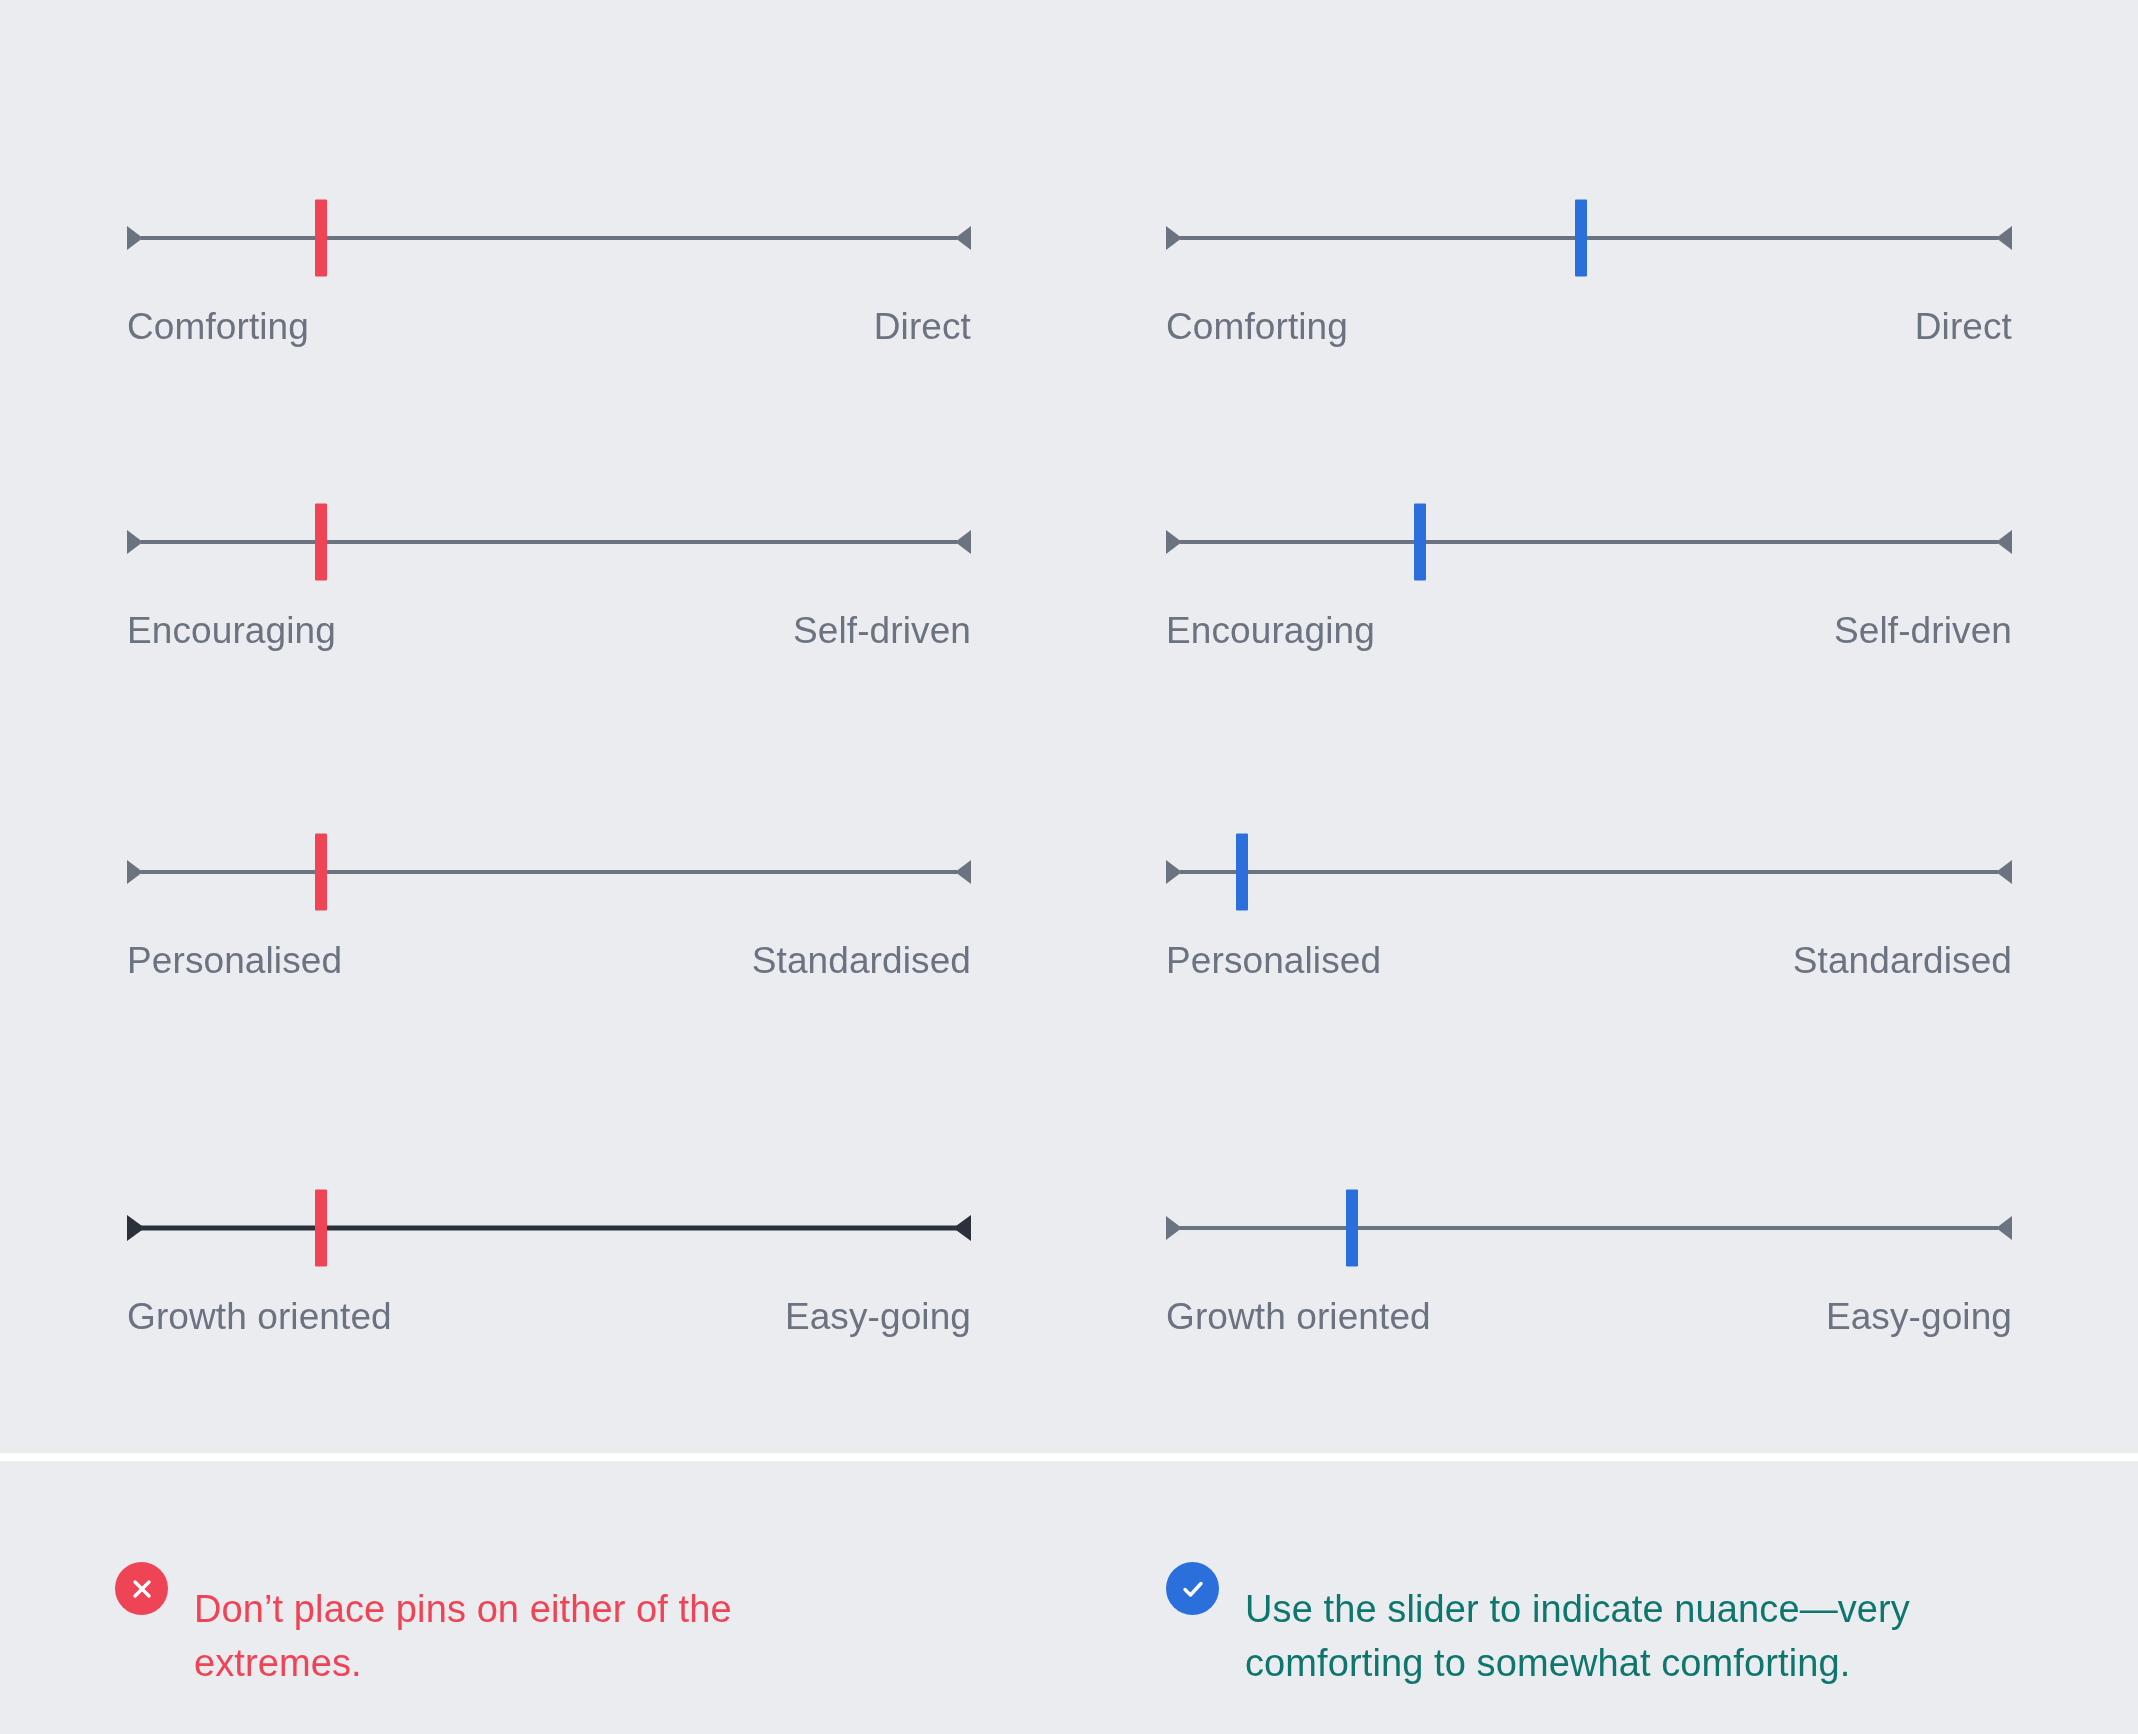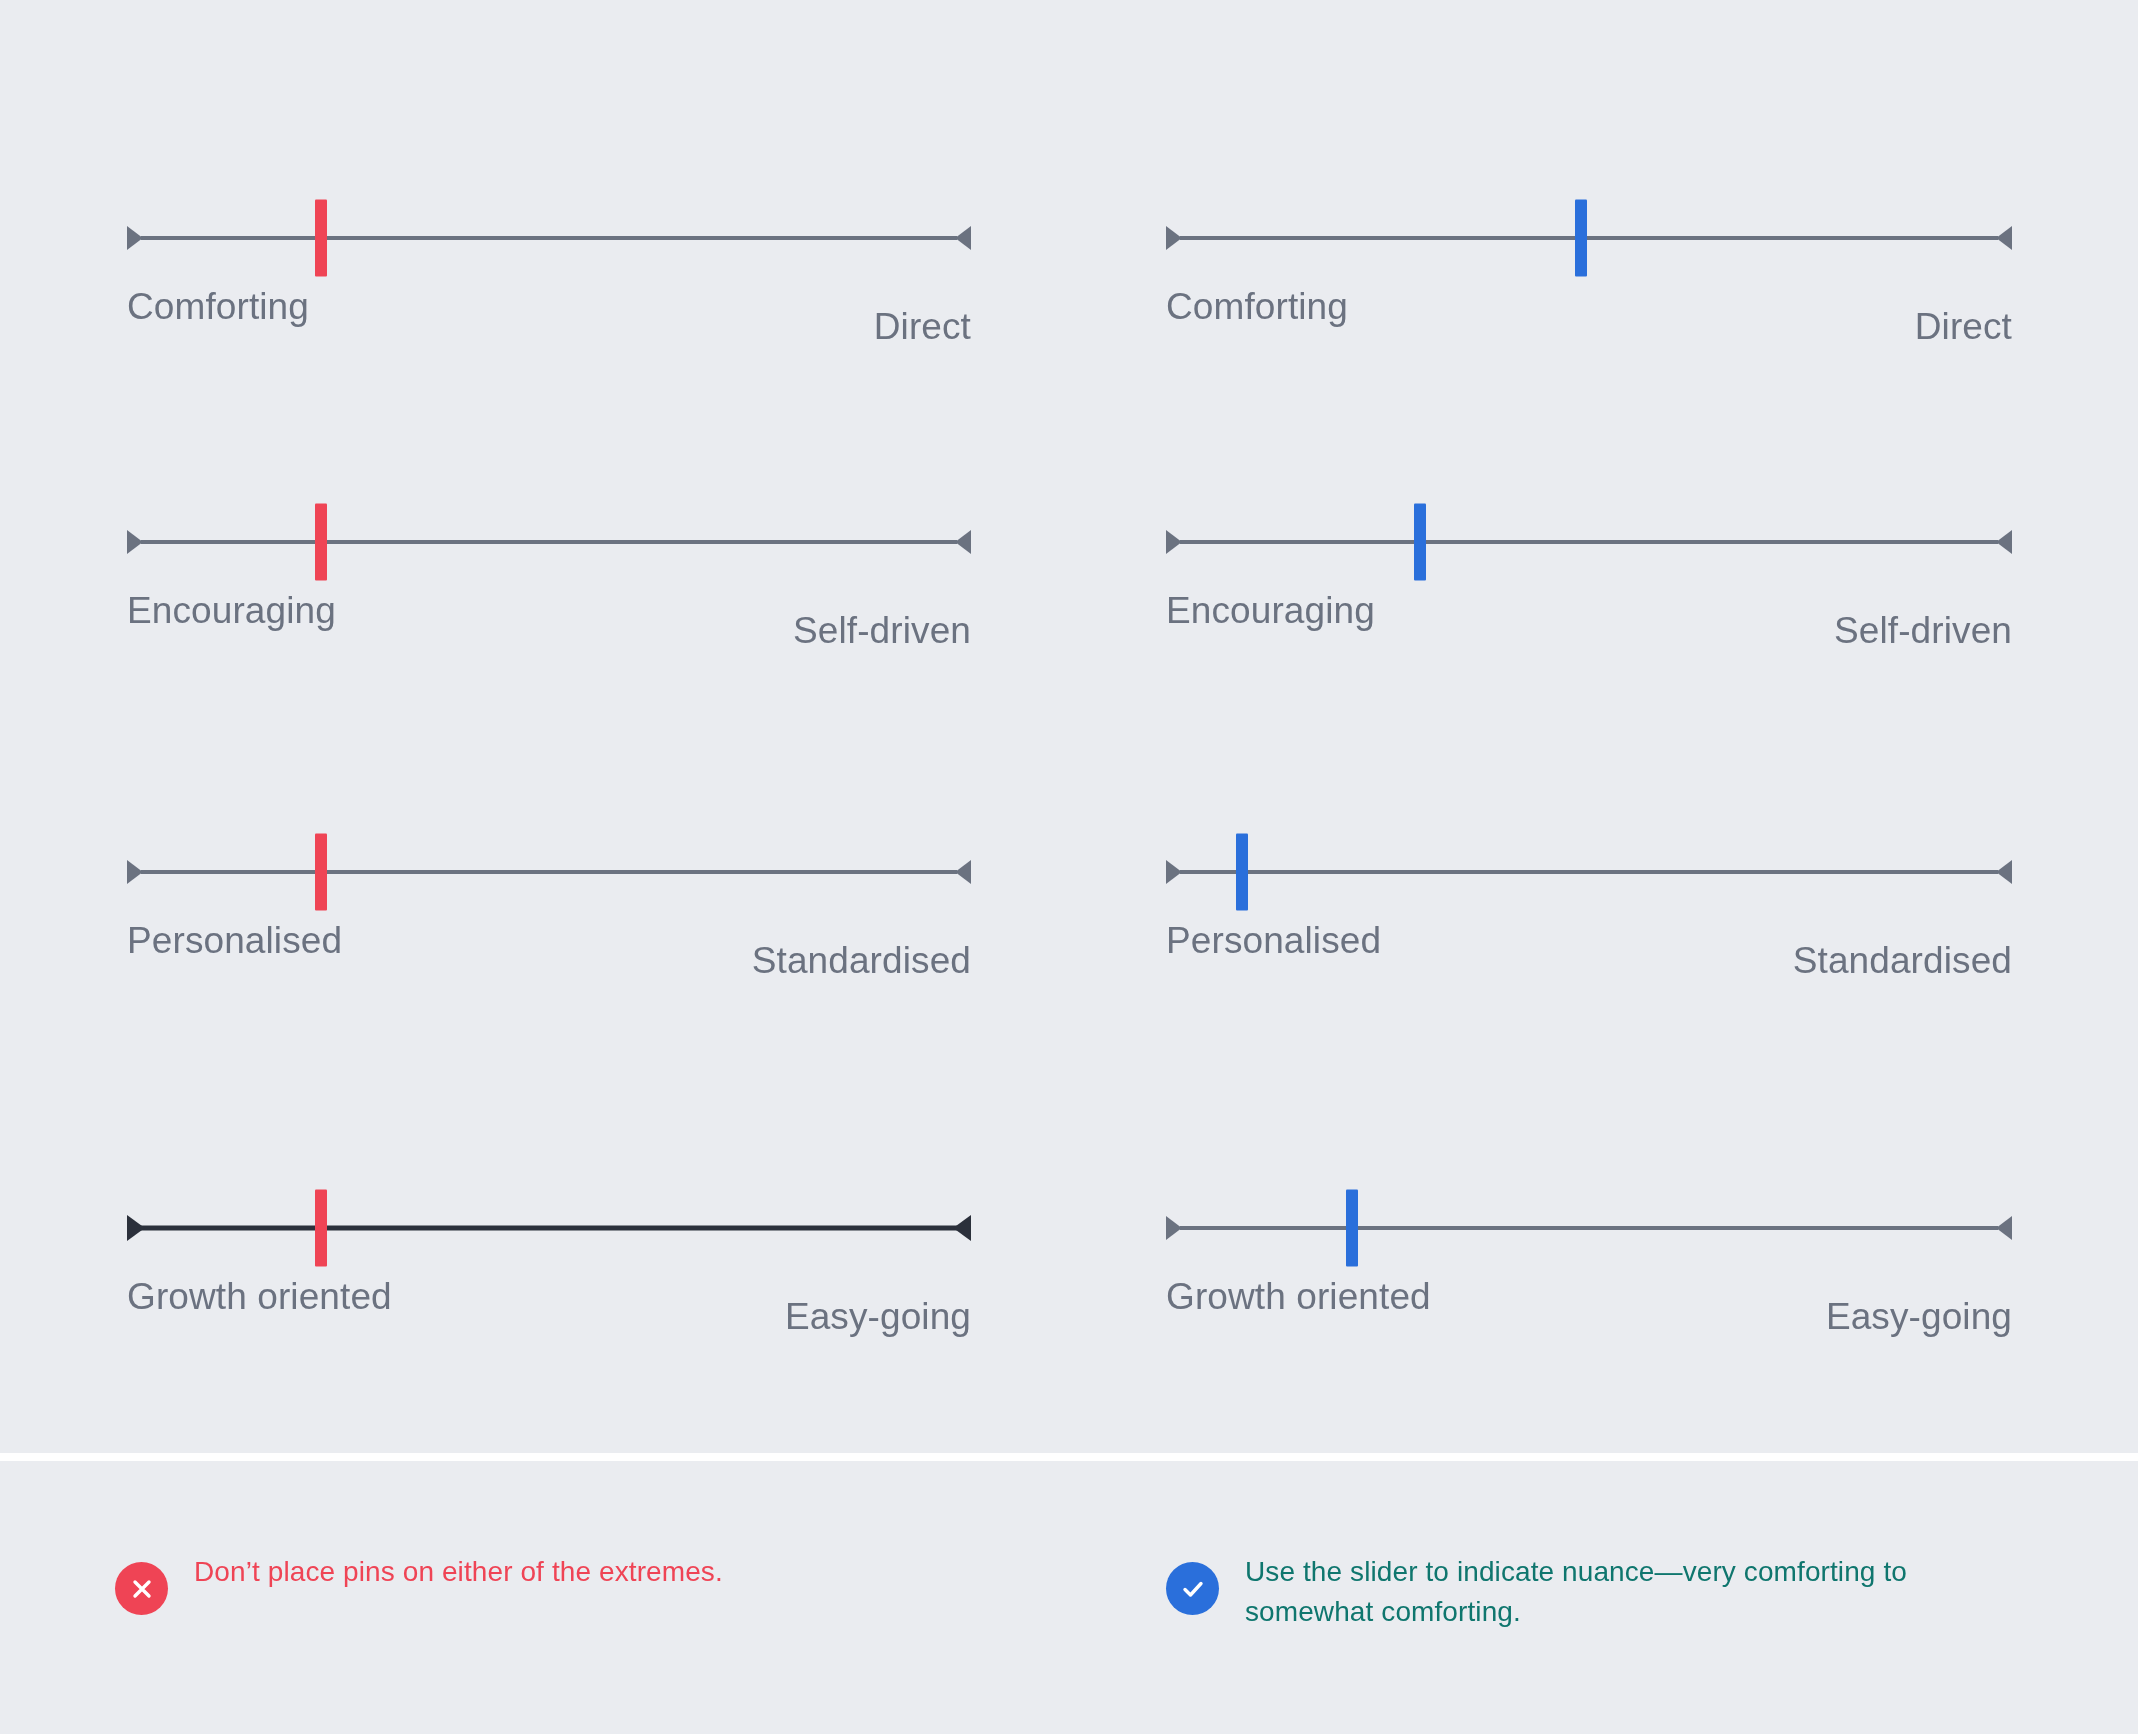--- a/index.html
+++ b/index.html
@@ -76,21 +76,21 @@
   .pin.blue { background: #2a6fdb; }
 
   
   .labels {
     position: absolute;
     left: 0;
     top: 145px;
     width: 100%;
     display: flex;
     justify-content: space-between;
-    align-items: flex-start;
+    align-items: flex-end;
   }
   .labels .endpoint {
     font-size: 37px;
     line-height: 1.25;
     color: #6b7280;
     letter-spacing: 0.1px;
     white-space: nowrap;
   }
   .labels .endpoint.end { text-align: right; margin-top: 20px; }
 
@@ -133,24 +133,25 @@
     margin-right: 26px;
     display: flex;
     align-items: center;
     justify-content: center;
   }
   .callout.negative .callout-badge { background: #ef4455; }
   .callout.positive .callout-badge { background: #2a6fdb; }
   .callout-badge svg { display: block; }
 
   .callout-text {
-    font-size: 28px;
+    font-size: 38px;
     line-height: 1.42;
     font-weight: 400;
     letter-spacing: 0.1px;
+    margin-top: 31px;
   }
   .callout.negative .callout-text { color: #ef4455; max-width: 634px; }
   .callout.positive .callout-text { color: #0f766e; max-width: 782px; }
 </style>
 </head>
 <body>
 
 <div class="board">
 
   <div class="slider-area">

